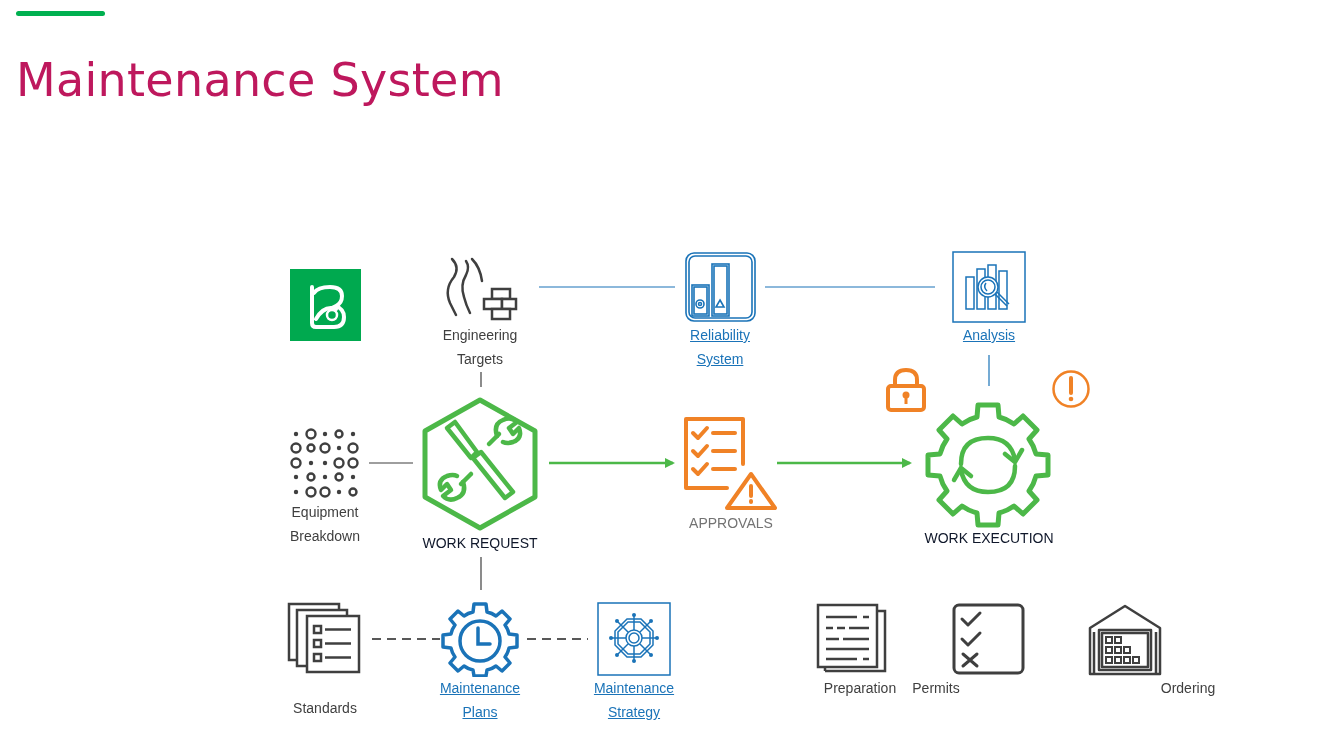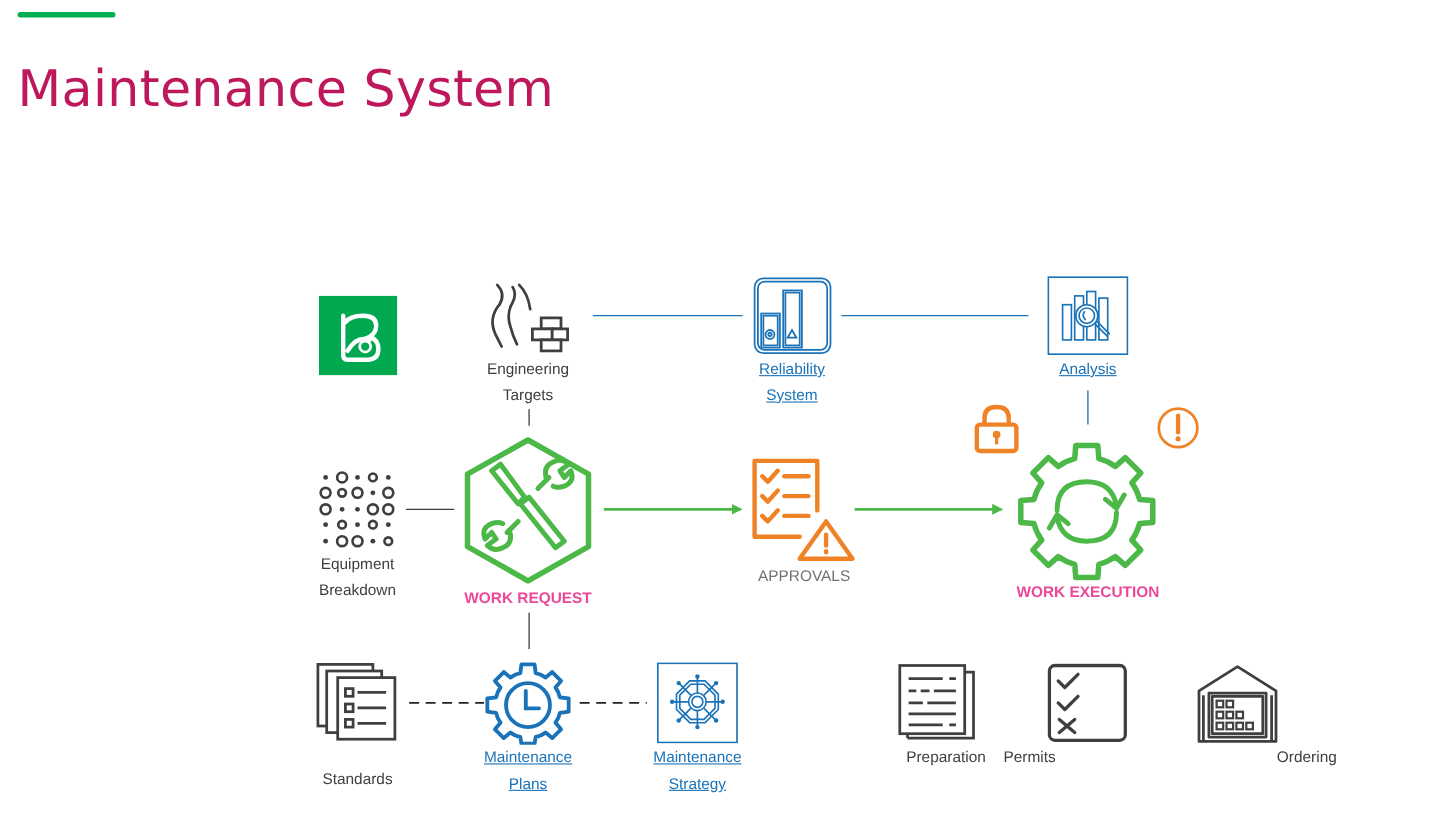--- a/index.html
+++ b/index.html
@@ -8,21 +8,21 @@
   .accent-bar { position: absolute; left: 16px; top: 11px; width: 89px; height: 5px;
                 border-radius: 3px; background: #00b050; }
   .title { position: absolute; left: 16px; top: 53px; margin: 0; font-weight: normal;
            font-family: "DejaVu Sans", sans-serif; font-size: 46px; letter-spacing: 0.3px;
            color: #be185d; line-height: 1.2; }
   .diagram { position: absolute; left: 0; top: 0; width: 1324px; height: 753px; }
   .lbl { position: absolute; text-align: center; font-size: 14px; line-height: 24px;
          white-space: nowrap; transform: translateX(-50%); }
   .gray { color: #3f3f3f; }
   .blue { color: #1a73b8; text-decoration: underline; }
-  .green { color: #ec4899; font-weight: bold; }
+  .green { color: #0f172a; }
   .orange { color: #737373; }
   .icon { position: absolute; }
   .logo { position: absolute; left: 290px; top: 269px; width: 71px; height: 72px; background: #00a94f; }
 </style>
 </head>
 <body>
 
 <div class="accent-bar"></div>
 <h1 class="title">Maintenance System</h1>
 

